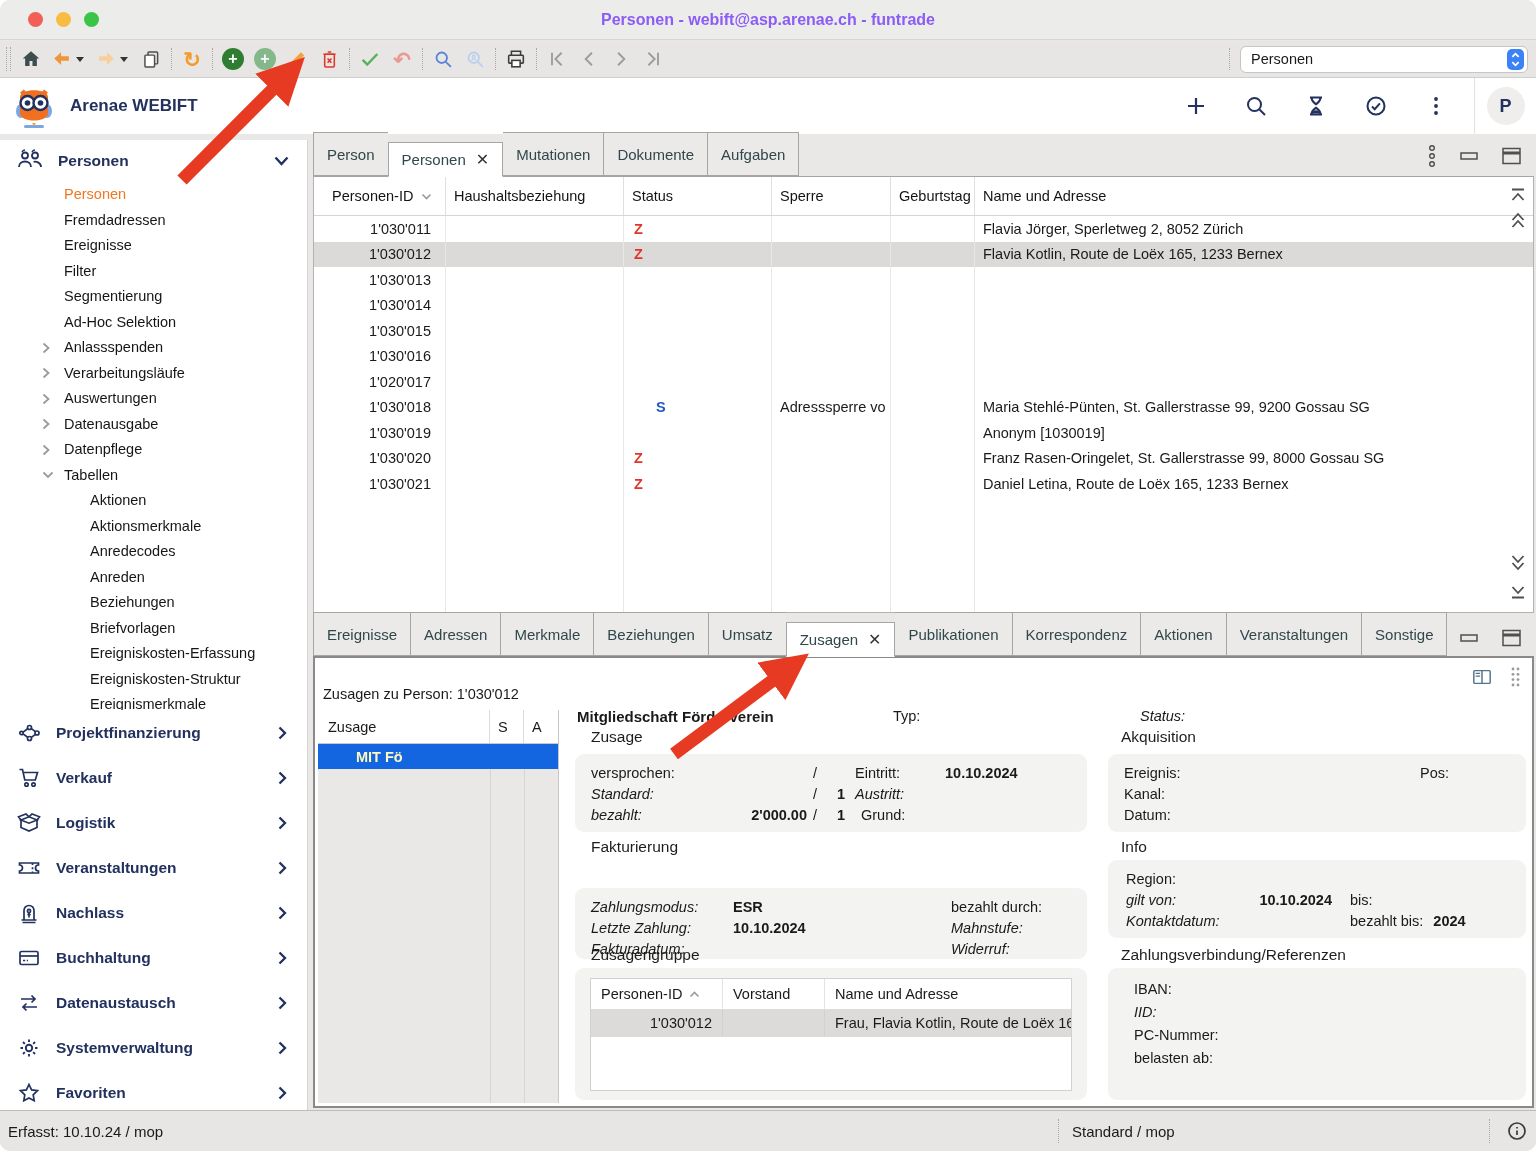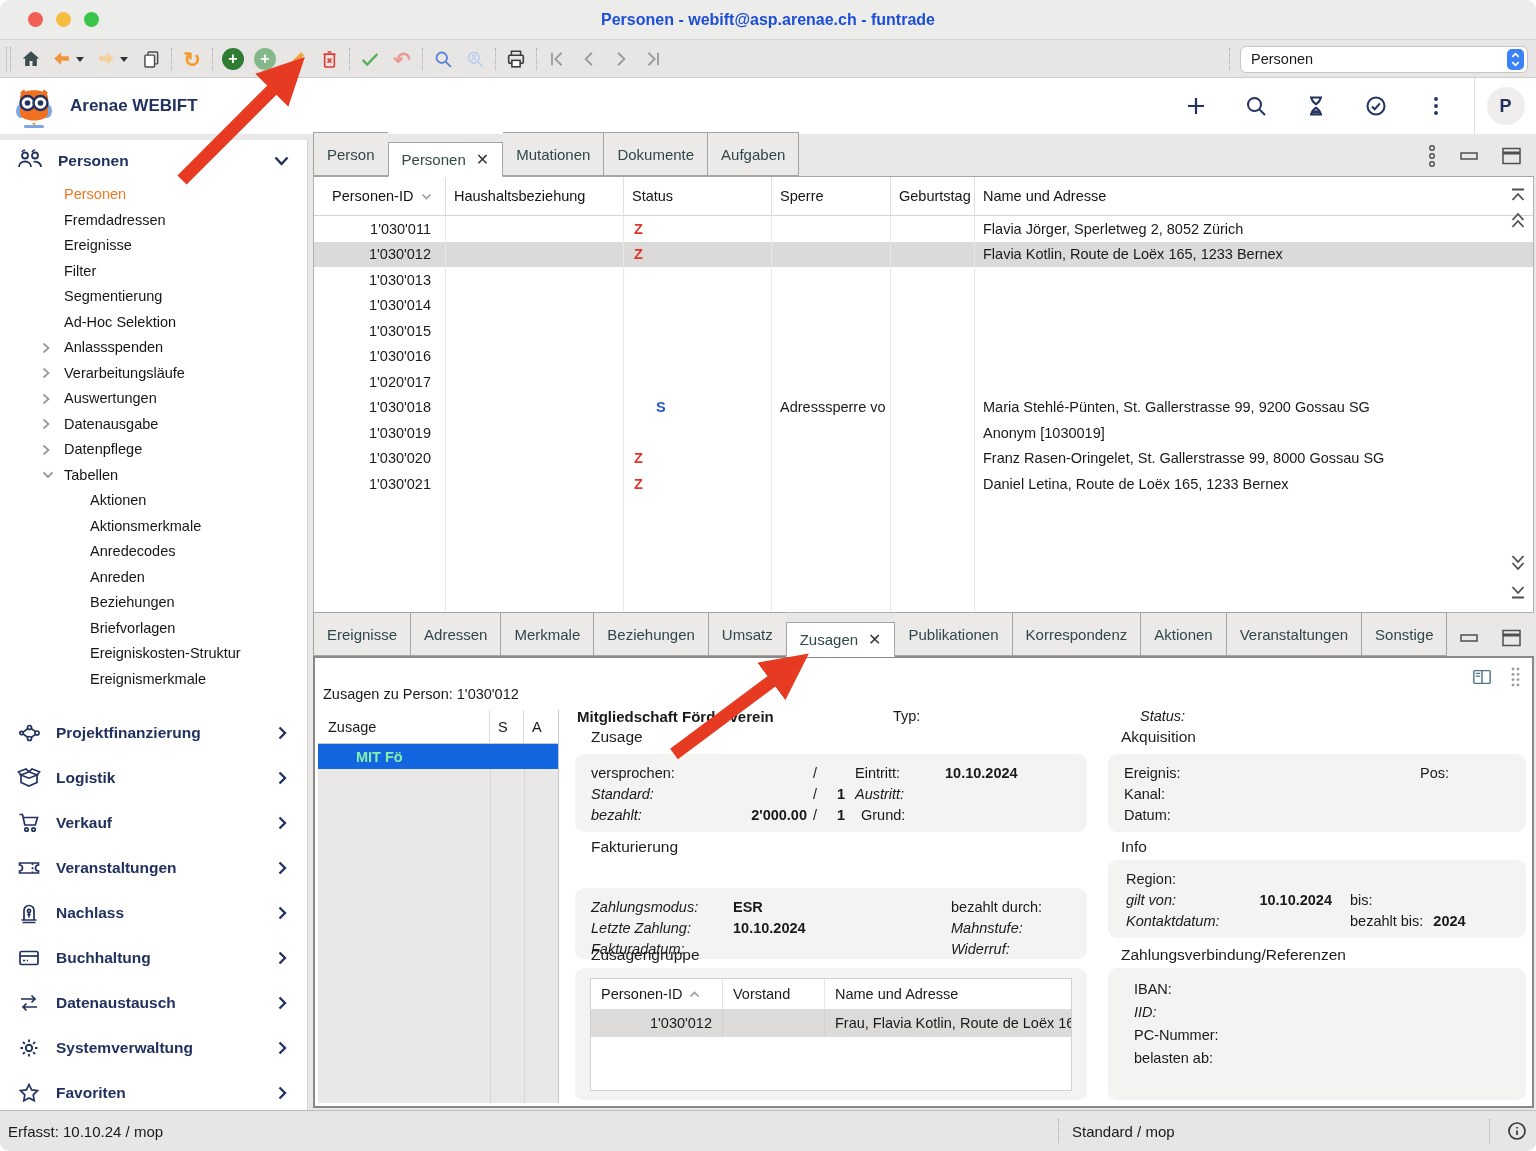--- a/index.html
+++ b/index.html
@@ -6,21 +6,21 @@
   *{box-sizing:border-box;}
   .win{position:relative;width:1536px;height:1151px;background:#e9e8e6;border-radius:10px;overflow:hidden;
        font-family:"Liberation Sans",sans-serif;color:#1a1a1a;}
 
   
   .titlebar{position:absolute;top:0;left:0;right:0;height:40px;background:#ececea;border-bottom:1px solid #d6d5d3;
             display:flex;align-items:center;justify-content:center;}
   .lights{position:absolute;left:28px;top:12px;display:flex;gap:13px;}
   .light{width:15px;height:15px;border-radius:50%;}
   .light.red{background:#f15f57;} .light.yellow{background:#f6bd40;} .light.green{background:#3bc548;}
-  .wtitle{font-weight:bold;font-size:16px;color:#1d4ed8;}
+  .wtitle{font-weight:bold;font-size:16px;color:#8b5cf6;}
 
   
   .toolbar{position:absolute;top:41px;left:0;right:0;height:37px;background:#e7e6e4;border-bottom:1px solid #cfcecc;
            display:flex;align-items:center;padding:0 8px 0 6px;gap:8px;}
   .tbtn{width:24px;height:26px;display:flex;align-items:center;justify-content:center;flex:none;}
   .tgrp{display:flex;align-items:center;width:36px;flex:none;}
   .tsep{width:1px;height:22px;border-left:1px dotted #a9a8a6;flex:none;}
   .thandle{width:5px;height:24px;border-left:1px dotted #a9a8a6;border-right:1px dotted #a9a8a6;flex:none;}
   .caret{width:0;height:0;border-left:4px solid transparent;border-right:4px solid transparent;border-top:5px solid #333;margin-left:3px;}
   .circlebtn{width:22px;height:22px;border-radius:50%;display:flex;align-items:center;justify-content:center;
@@ -91,21 +91,21 @@
   .tabbar.bottom{top:480px;}
   .frame{position:absolute;left:4px;right:2px;top:516px;height:452px;background:#fff;border:2px solid #8a8988;}
   .pcaption{position:absolute;left:8px;top:28px;font-size:14.5px;}
   .picons{position:absolute;right:10px;top:8px;display:flex;align-items:center;gap:16px;}
   .zlist{position:absolute;left:3px;top:52px;width:241px;bottom:3px;background:#e9e8e6;border-right:1px solid #c9c8c6;}
   .zlhead{height:34px;background:#fff;border-bottom:1px solid #c9c8c6;display:flex;font-size:14.5px;align-items:center;}
   .zlhead .c1{width:172px;padding-left:10px;border-right:1px solid #dddcda;height:100%;display:flex;align-items:center;}
   .zlhead .c2{width:34px;border-right:1px solid #dddcda;height:100%;display:flex;align-items:center;padding-left:8px;overflow:hidden;}
   .zlhead .c2 span{display:inline-block;width:11px;overflow:hidden;}
   .zlhead .c3{width:34px;height:100%;display:flex;align-items:center;padding-left:8px;}
-  .zrow{height:25px;background:#1465e0;color:#86efac;font-weight:bold;font-size:14.5px;display:flex;align-items:center;padding-left:38px;}
+  .zrow{height:25px;background:#1465e0;color:#fef9c3;font-weight:bold;font-size:14.5px;display:flex;align-items:center;padding-left:38px;}
   .zcols{position:absolute;top:59px;bottom:0;left:0;right:0;}
   .zcols i{position:absolute;top:0;bottom:0;border-left:1px solid #d6d5d3;}
   .detail{position:absolute;left:248px;top:40px;right:3px;bottom:3px;font-size:14.5px;}
   .dtitle{position:absolute;left:14px;top:10px;font-weight:bold;font-size:15px;}
   .dtyp{position:absolute;left:330px;top:10px;}
   .dstatuslbl{position:absolute;left:545px;top:10px;font-style:italic;margin-left:32px;}
   .sechead{position:absolute;font-size:15.5px;color:#1d1d1d;}
   .dbox{position:absolute;background:#f3f3f1;border-radius:9px;padding:9px 16px;line-height:21px;}
   .colL{left:12px;width:512px;} .colR{left:545px;width:418px;}
   .it{font-style:italic;} .bd{font-weight:bold;}
@@ -368,55 +368,56 @@
             <svg width="12" height="8" viewBox="0 0 12 8" fill="none" stroke="#9a9a98" stroke-width="1.8">
               <path d="M1.5 1.5L6 6l4.5-4.5"></path>
             </svg>
           </span><span>Tabellen</span></div>
       <div class="item sub">Aktionen</div>
       <div class="item sub">Aktionsmerkmale</div>
       <div class="item sub">Anredecodes</div>
       <div class="item sub">Anreden</div>
       <div class="item sub">Beziehungen</div>
       <div class="item sub">Briefvorlagen</div>
+      <div class="item sub">Ereigniskosten-Erfassung</div>
       <div class="item sub">Ereigniskosten-Struktur</div>
       <div class="item sub">Ereignismerkmale</div>
     </div>
     <div class="sections">
       <div class="srow">
         <svg width="26" height="24" viewBox="0 0 24 24" fill="none" stroke="#22315e" stroke-width="1.7">
             <circle cx="4.5" cy="12" r="1.7"></circle>
             <circle cx="12.5" cy="6.5" r="2"></circle>
             <circle cx="12.5" cy="17.5" r="2"></circle>
             <circle cx="20" cy="12" r="2"></circle>
             <path d="M6.1 11.1l4.5-3.3M6.1 12.9l4.5 3.3M14.4 7.6l4 3.1M14.4 16.4l4-3.1"></path>
           </svg>
         <span class="lbl">Projektfinanzierung</span>
         <svg width="9" height="14" viewBox="0 0 9 14" fill="none" stroke="#22315e" stroke-width="2.3">
             <path d="M1.5 1.5L7 7l-5.5 5.5"></path>
           </svg>
       </div>
       <div class="srow">
         <svg width="26" height="24" viewBox="0 0 24 24" fill="none" stroke="#22315e" stroke-width="1.7">
+            <path d="M2.5 3.5h3l2.3 10.5h10.5l2.2-7.5H6.3"></path>
+            <circle cx="9.5" cy="18.5" r="1.7"></circle>
+            <circle cx="16.5" cy="18.5" r="1.7"></circle>
+          </svg>
+        <span class="lbl">Verkauf</span>
+        <svg width="9" height="14" viewBox="0 0 9 14" fill="none" stroke="#22315e" stroke-width="2.3">
+            <path d="M1.5 1.5L7 7l-5.5 5.5"></path>
+          </svg>
+      </div>
+      <div class="srow">
+        <svg width="26" height="24" viewBox="0 0 24 24" fill="none" stroke="#22315e" stroke-width="1.7">
             <path d="M4 9l8-3.2L20 9l-8 3.2z"></path>
             <path d="M4 9L1.5 5.8 9 3l3 2.8M20 9l2.5-3.2L15 3l-3 2.8"></path>
             <path d="M4 9v7.5l8 3.5 8-3.5V9"></path>
           </svg>
         <span class="lbl">Logistik</span>
-        <svg width="9" height="14" viewBox="0 0 9 14" fill="none" stroke="#22315e" stroke-width="2.3">
-            <path d="M1.5 1.5L7 7l-5.5 5.5"></path>
-          </svg>
-      </div>
-      <div class="srow">
-        <svg width="26" height="24" viewBox="0 0 24 24" fill="none" stroke="#22315e" stroke-width="1.7">
-            <path d="M2.5 3.5h3l2.3 10.5h10.5l2.2-7.5H6.3"></path>
-            <circle cx="9.5" cy="18.5" r="1.7"></circle>
-            <circle cx="16.5" cy="18.5" r="1.7"></circle>
-          </svg>
-        <span class="lbl">Verkauf</span>
         <svg width="9" height="14" viewBox="0 0 9 14" fill="none" stroke="#22315e" stroke-width="2.3">
             <path d="M1.5 1.5L7 7l-5.5 5.5"></path>
           </svg>
       </div>
       <div class="srow">
         <svg width="26" height="24" viewBox="0 0 24 24" fill="none" stroke="#22315e" stroke-width="1.7">
             <path d="M2.5 9V7h19v2a2.5 2.5 0 0 0 0 6v2h-19v-2a2.5 2.5 0 0 0 0-6z"></path>
             <path d="M15.5 7v10" stroke-dasharray="2 2.2"></path>
           </svg>
         <span class="lbl">Veranstaltungen</span>

